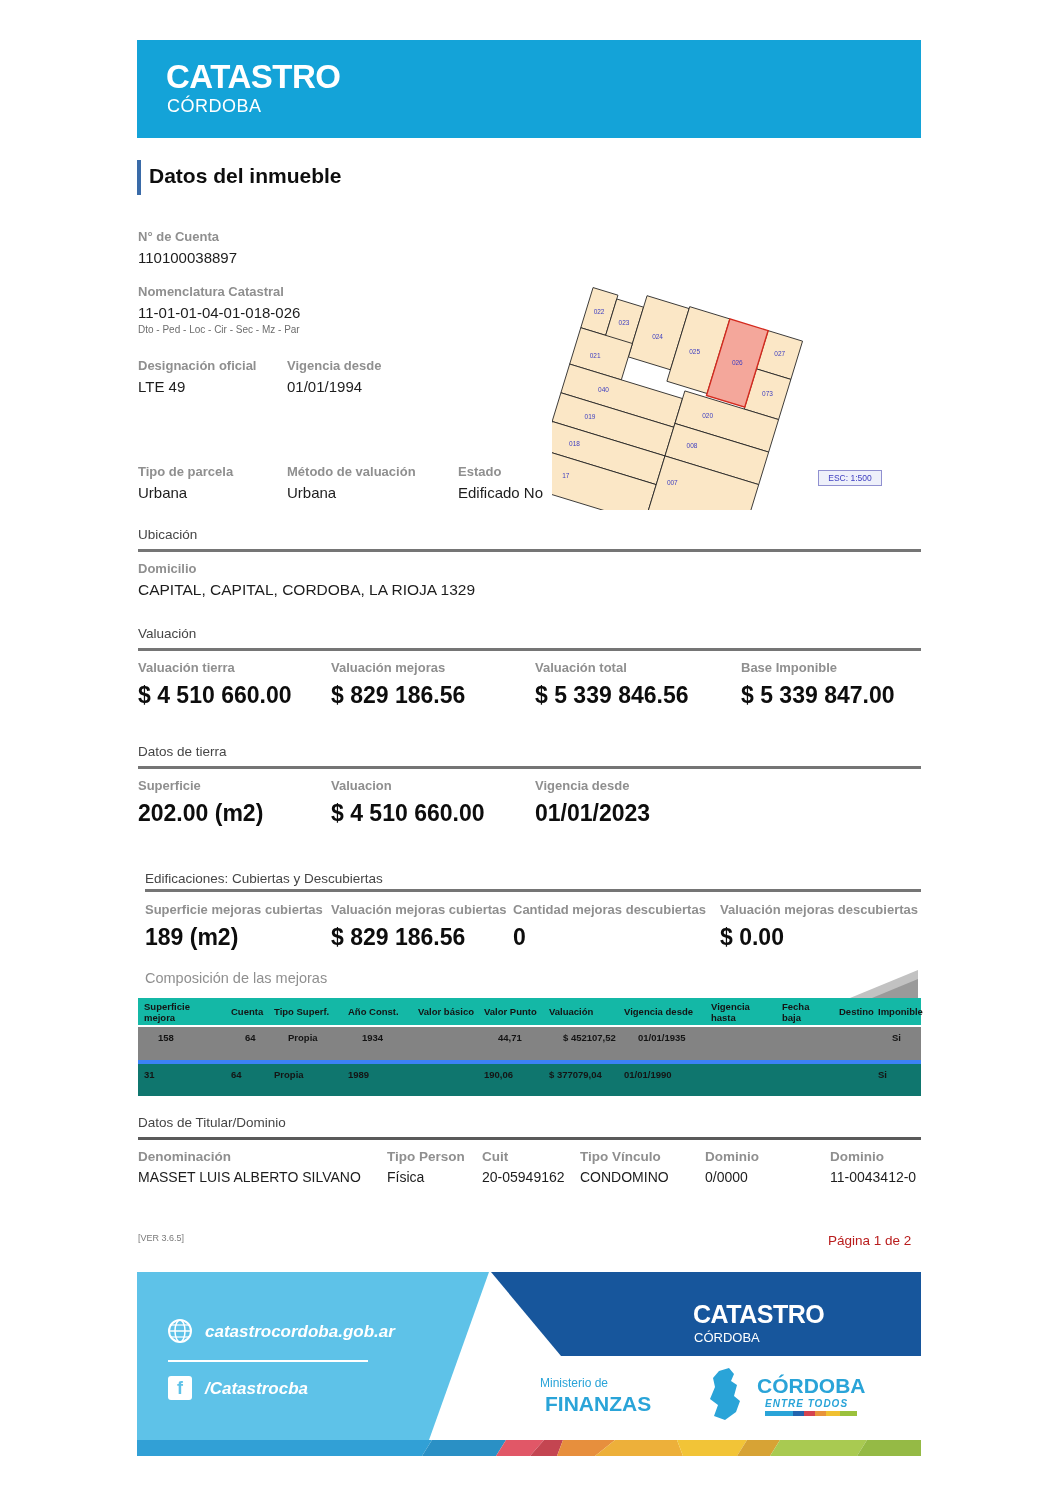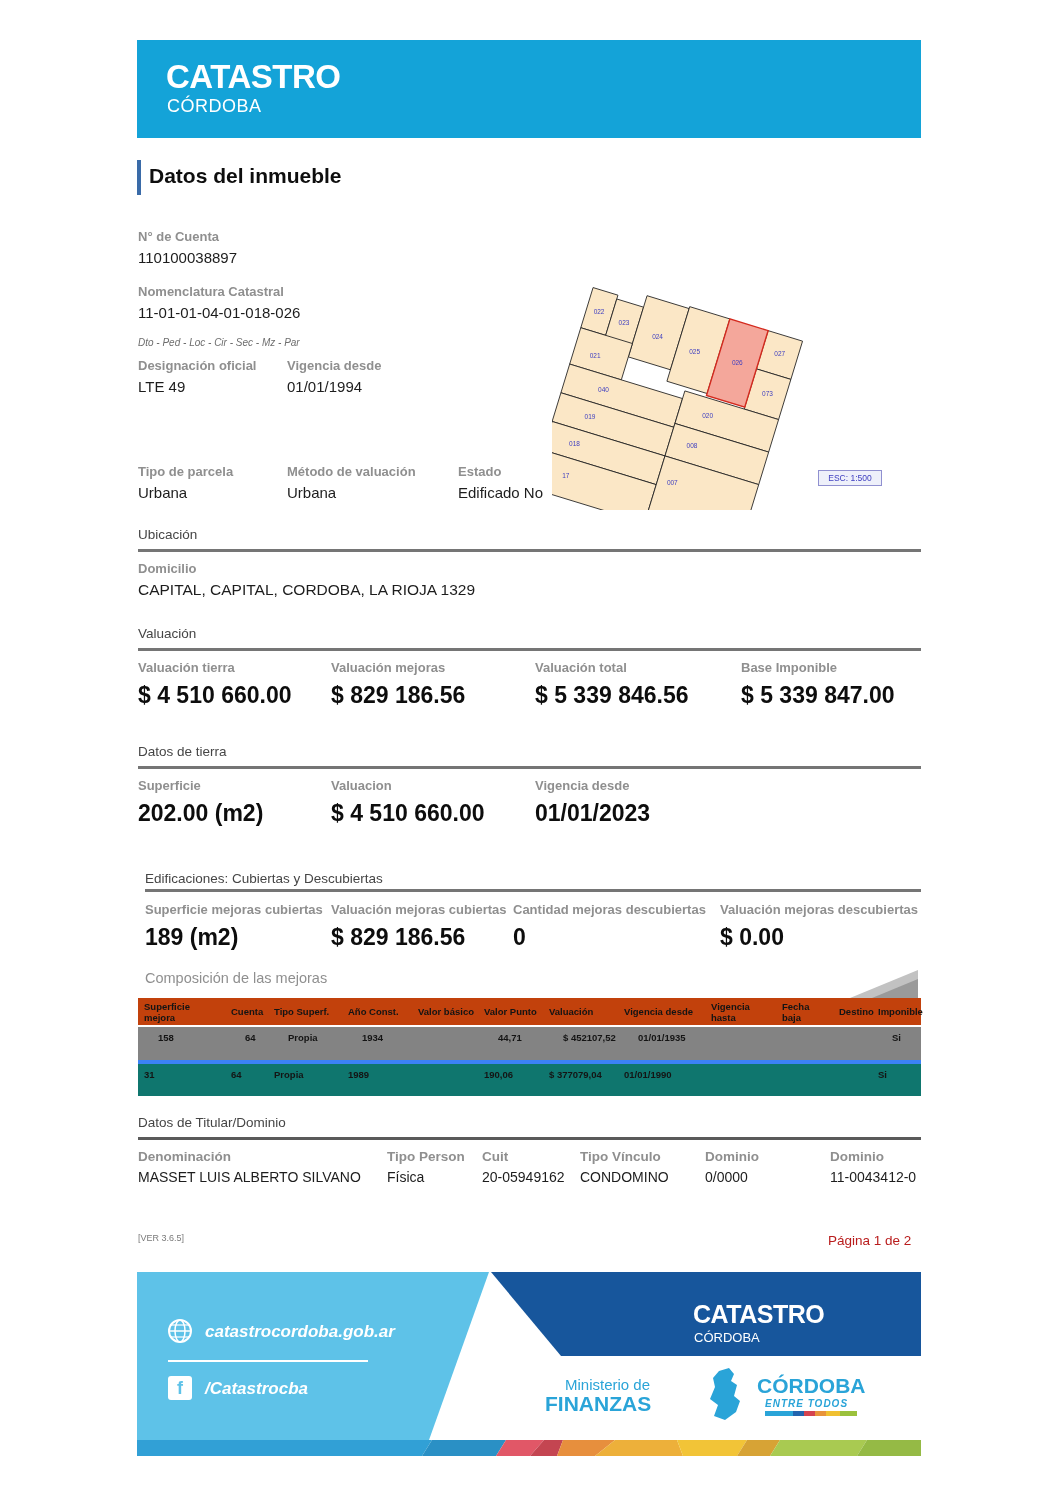--- a/index.html
+++ b/index.html
@@ -13,40 +13,40 @@
   .brand { position:absolute; left:29px; top:18px; color:#fff; font-size:33px; font-weight:bold; letter-spacing:-0.5px; }
   .brand-sub { position:absolute; left:30px; top:56px; color:#fff; font-size:18px; letter-spacing:0.5px; }
 
   .title-bar { position:absolute; left:137px; top:160px; width:4px; height:35px; background:#3a6ba8; }
   .page-title { position:absolute; left:149px; top:164px; font-size:21px; font-weight:bold; color:#0e0e0e; }
 
   
   .fg { position:absolute; }
   .fg .lbl { font-size:13px; font-weight:bold; color:#8f8f8f; }
   .fg .val { font-size:15px; color:#1d1d1d; margin-top:5px; }
-  .fg .cap { font-size:10px; color:#6d6d6d; margin-top:16px;font-style:italic; }
+  .fg .cap { font-size:10px; color:#6d6d6d; margin-top:3px; }
   .fg.big .val { font-size:23px; font-weight:bold; color:#0d0d0d; margin-top:7px; }
   .fg.small .lbl { font-size:13.5px; }
   .fg.small .val { font-size:14px; margin-top:5px; }
 
   .sec-h { position:absolute; font-size:13.5px; color:#454545; }
   .sec-h.light { color:#8f8f8f; font-size:14.5px; }
   .rule { position:absolute; height:3px; background:#757575; }
 
   
   .map { position:absolute; left:552px; top:272px; width:348px; height:238px; overflow:hidden; }
   .map text { font-size:6.5px; fill:#4040c0; text-anchor:middle; }
   .map-scale { position:absolute; left:266px; top:198px; width:64px; height:16px;
                border:1px solid #9090d0; background:#eef0fa; color:#4040c0;
                font-size:8.5px; text-align:center; line-height:14px; }
 
   
   .ctable { position:absolute; left:138px; top:998px; width:783px; font-size:9.5px; font-weight:bold; color:#141414; }
   .trow { display:grid; grid-template-columns:87px 43px 74px 70px 66px 65px 75px 87px 71px 57px 39px 49px; }
-  .trow.h  { background:#c2410c; height:27px; align-items:center; }
+  .trow.h  { background:#14b8a6; height:27px; align-items:center; }
   .trow.r1 { background:#838383; height:35px; border-top:2px solid #fff;padding-left:14px; }
   .trow.r2 { background:#0f766e; height:36px; border-top:4px solid #3b82f6; }
   .trow > div { padding-left:6px; padding-right:2px; }
   .trow.r1 > div, .trow.r2 > div { padding-top:5px; }
 
   .meta-ver { position:absolute; left:138px; top:1233px; font-size:9px; color:#7a7a7a; }
   .meta-page { position:absolute; left:828px; top:1233px; font-size:13.5px; color:#b91c1c; }
 
   
   .footer { position:absolute; left:137px; top:1272px; width:784px; height:184px; }
@@ -55,21 +55,21 @@
   .f-dark { position:absolute; left:0; top:0; width:784px; height:84px; background:#17569c;
             clip-path:polygon(354px 0, 784px 0, 784px 84px, 424px 84px); }
   .f-strip { position:absolute; left:0; top:168px; }
   .f-url { position:absolute; left:68px; top:50px; color:#fff; font-size:17px; font-weight:bold; font-style:italic; }
   .f-line { position:absolute; left:31px; top:88px; width:200px; height:2px; background:#fff; }
   .f-fb { position:absolute; left:31px; top:104px; width:24px; height:24px; background:#fff; border-radius:3px;
           color:#5ec2e8; font-weight:bold; font-size:18px; text-align:center; line-height:24px; }
   .f-fbtxt { position:absolute; left:68px; top:107px; color:#fff; font-size:17px; font-weight:bold; font-style:italic; }
   .f-cat { position:absolute; left:556px; top:28px; color:#fff; font-size:25px; font-weight:bold; letter-spacing:-0.5px; }
   .f-cat-sub { position:absolute; left:557px; top:58px; color:#fff; font-size:13px; }
-  .f-min1 { position:absolute; left:428px; top:104px; color:#2aa4d8; font-size:15px; }
+  .f-min1 { position:absolute; left:403px; top:104px; color:#2aa4d8; font-size:12px; }
   .f-min2 { position:absolute; left:408px; top:120px; color:#2aa4d8; font-size:21px; font-weight:bold; }
   .f-cba { position:absolute; left:620px; top:102px; color:#2aa4d8; font-size:21px; font-weight:bold; }
   .f-cba-tag { position:absolute; left:628px; top:126px; color:#2aa4d8; font-size:10px; font-weight:bold; font-style:italic; letter-spacing:1px; }
   .f-cba-strip { position:absolute; left:628px; top:139px; width:92px; height:5px;
      background:linear-gradient(90deg,#2aa4d8 0 30%,#2264ae 30% 42%,#d4434f 42% 54%,#e8933a 54% 66%,#f0c030 66% 82%,#9bc13c 82% 100%); }
 </style>
 </head>
 <body>
 
 <div class="page">

